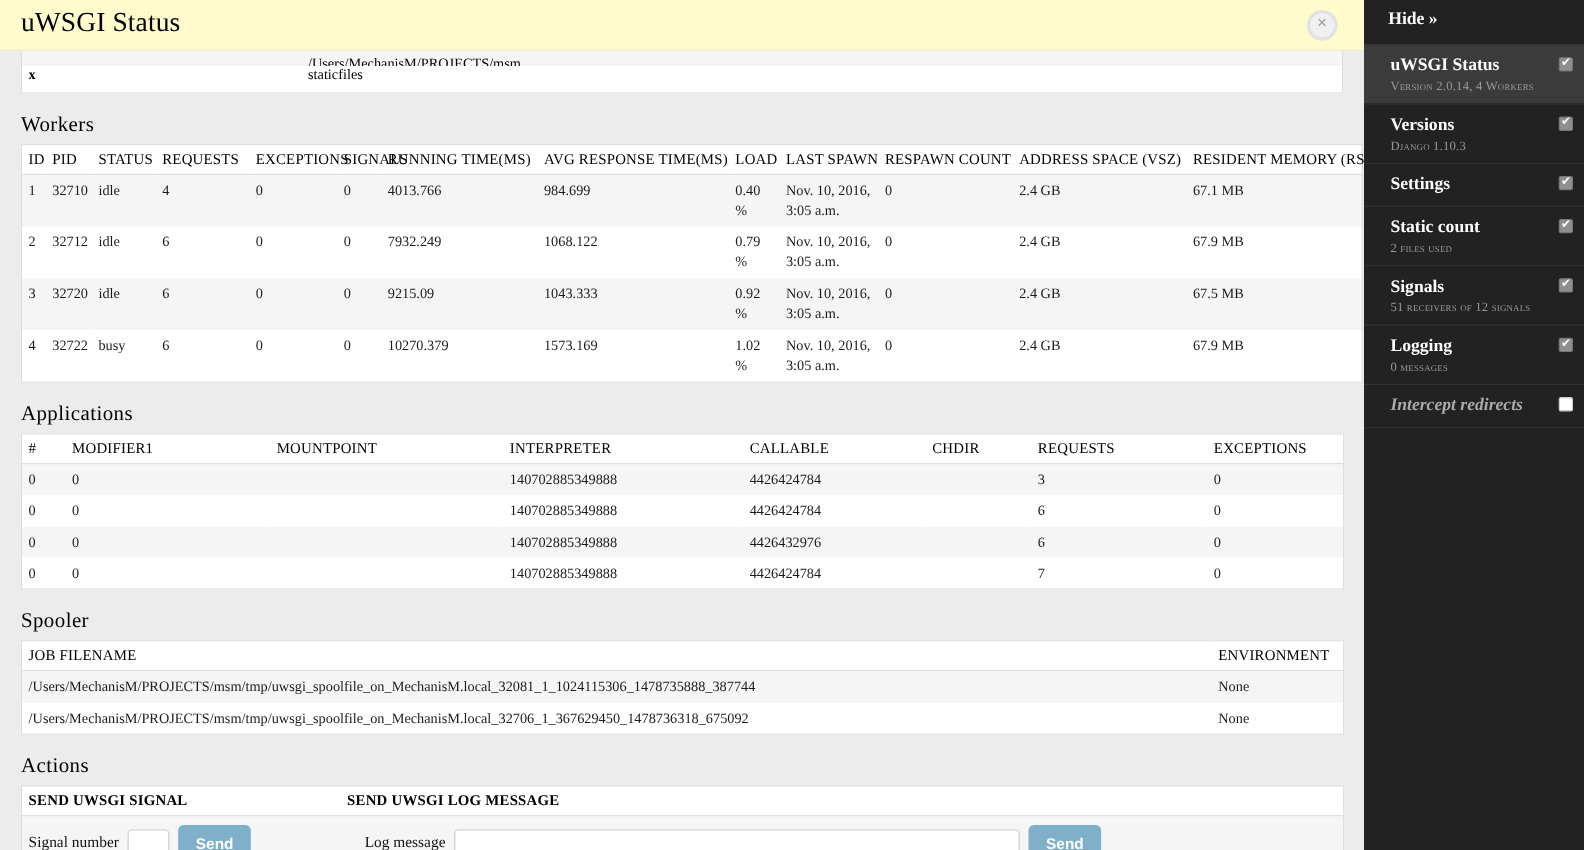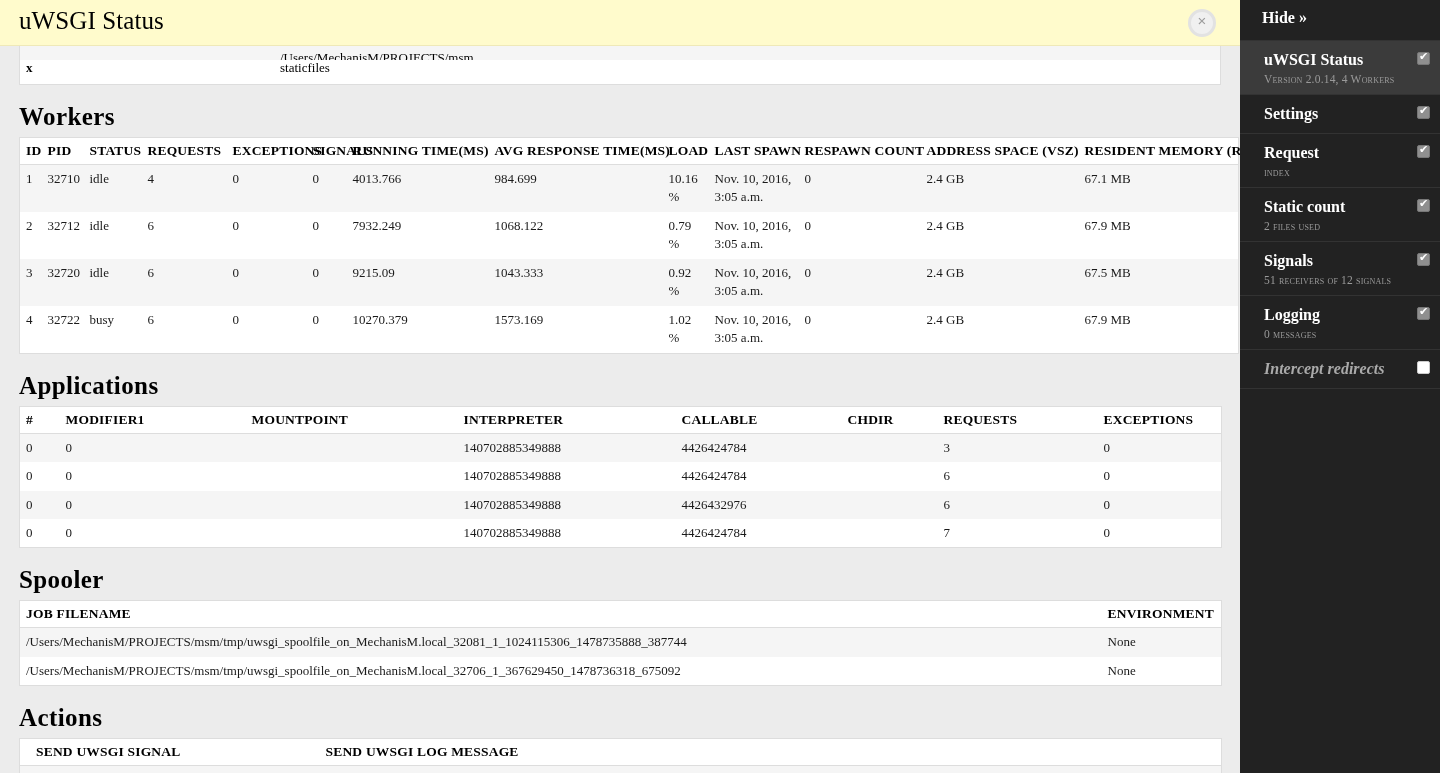--- a/index.html
+++ b/index.html
@@ -64,38 +64,38 @@
     width: 1240px;
     height: 727px;
     overflow: hidden;
     background: #ececec;
   }
 
   .section { padding: 0 19px; }
 
   h2.sect-title {
     margin: 18px 0 6px 0;
-    font-size: 25px;
-    font-weight: bold;
+    font-size: 19px;
+    font-weight: normal;
     letter-spacing: 0.4px;
     color: #000;
     font-family: "Liberation Serif", "DejaVu Serif", serif;
   }
 
   table.dt {
     width: 1202px;
     border-collapse: collapse;
     background: #fff;
     border: 1px solid #ddd;
     table-layout: fixed;
   }
   table.dt th {
     text-align: left;
     font-size: 13.5px;
-    font-weight: bold;
+    font-weight: normal;
     letter-spacing: 0.2px;
     padding: 5px 6px 5px 6px;
     border-bottom: 1px solid #ddd;
     background: #fff;
     color: #000;
     text-transform: uppercase;
     white-space: nowrap;
     vertical-align: top;
   }
   table.dt td {
@@ -135,21 +135,21 @@
     border-collapse: collapse;
     background: #f5f5f5;
     border: 1px solid #ddd;
     table-layout: fixed;
   }
   table.actions th {
     text-align: left;
     font-size: 13.5px;
     font-weight: bold;
     letter-spacing: 0.2px;
-    padding: 5px 16px;
+    padding: 5px 6px;
     text-transform: uppercase;
     border-bottom: 1px solid #ddd;
     background: #fff;
   }
   table.actions td {
     padding: 8px 6px 9px 6px;
     background: #f5f5f5;
     font-size: 14px;
     vertical-align: middle;
   }
@@ -310,21 +310,21 @@
           <tbody>
             <tr class="odd">
               <td>1</td>
               <td>32710</td>
               <td>idle</td>
               <td>4</td>
               <td>0</td>
               <td>0</td>
               <td>4013.766</td>
               <td>984.699</td>
-              <td>10.16 %</td>
+              <td>0.40 %</td>
               <td>Nov. 10, 2016, 3:05 a.m.</td>
               <td>0</td>
               <td>2.4 GB</td>
               <td>67.1 MB</td>
             </tr>
             <tr class="even">
               <td>2</td>
               <td>32712</td>
               <td>idle</td>
               <td>6</td>
@@ -509,33 +509,33 @@
   <div id="toolbar">
     <div id="toolbar-hide">Hide »</div>
 
     <div class="tb-item active">
 
       <div class="tb-title">uWSGI Status</div>
       <div class="tb-sub">Version 2.0.14, 4 Workers</div>
       <span class="tb-check"></span>
     </div>
 
+    <div class="tb-item">
+      <div class="tb-title">Versions</div>
+      <div class="tb-sub">Django 1.10.3</div>
+      <span class="tb-check"></span>
+    </div>
 
 
     <div class="tb-item">
       <div class="tb-title">Settings</div>
       <span class="tb-check"></span>
     </div>
 
 
-    <div class="tb-item">
-      <div class="tb-title">Request</div>
-      <div class="tb-sub">index</div>
-      <span class="tb-check"></span>
-    </div>
 
     <div class="tb-item">
       <div class="tb-title">Static count</div>
       <div class="tb-sub">2 files used</div>
       <span class="tb-check"></span>
     </div>
 
 
     <div class="tb-item">
       <div class="tb-title">Signals</div>

